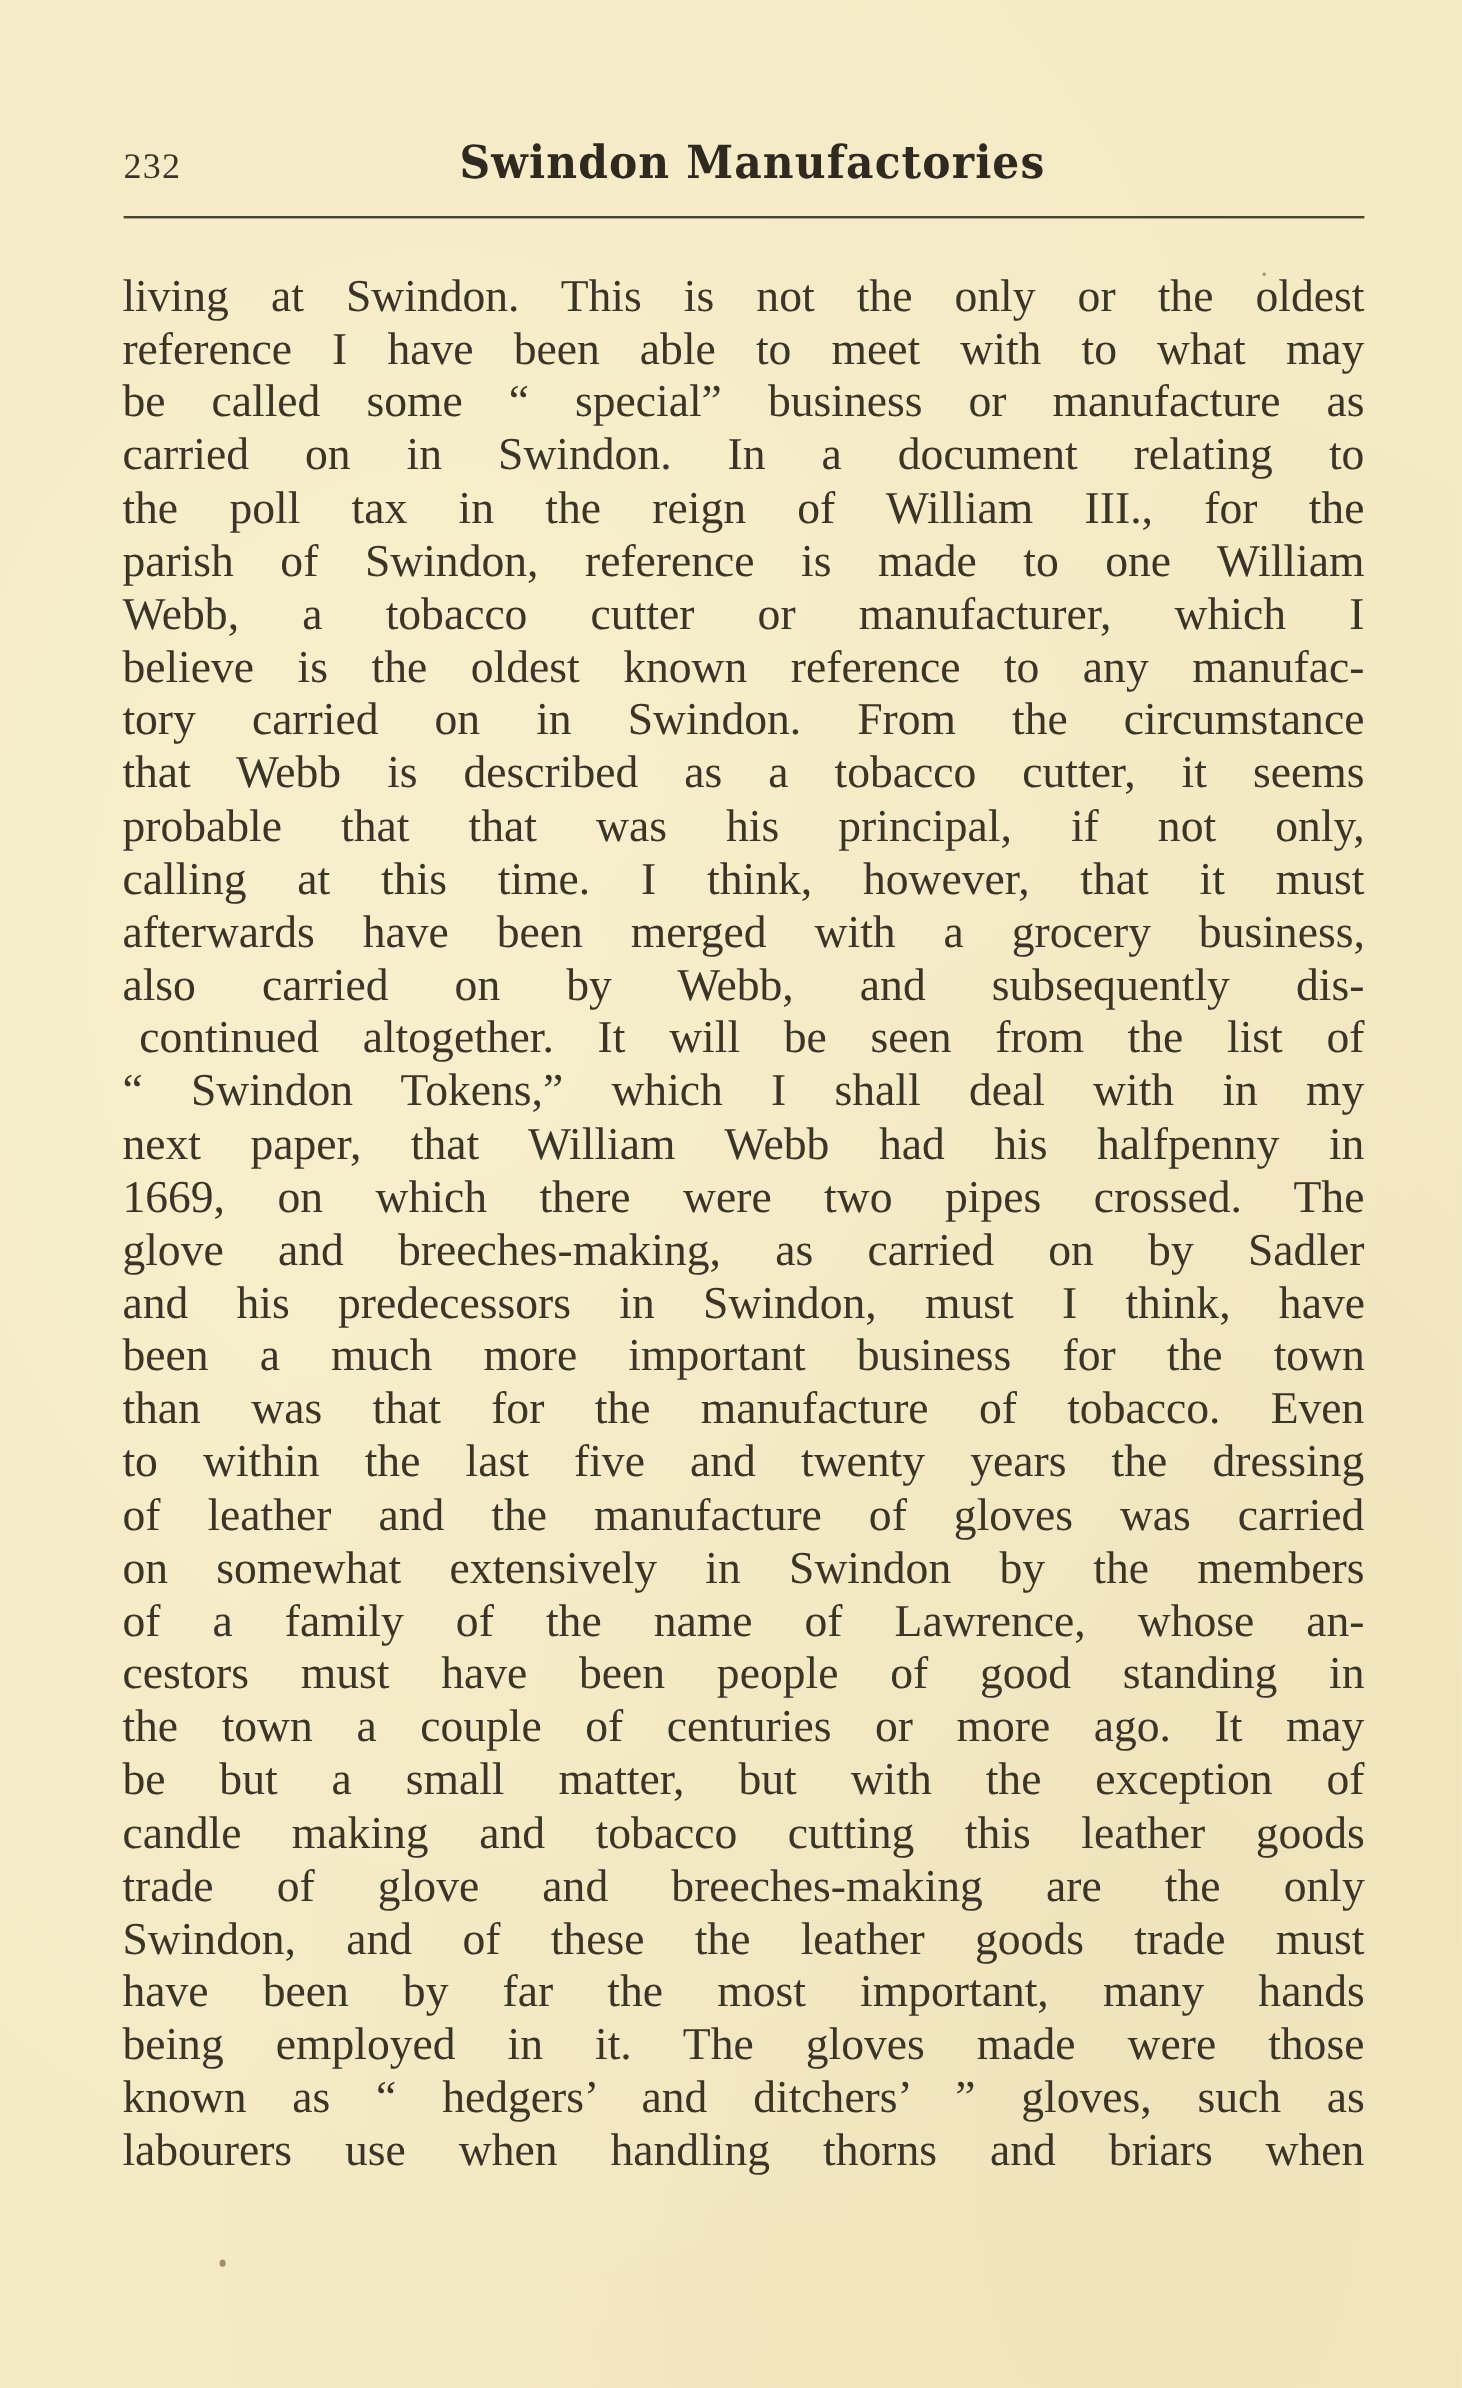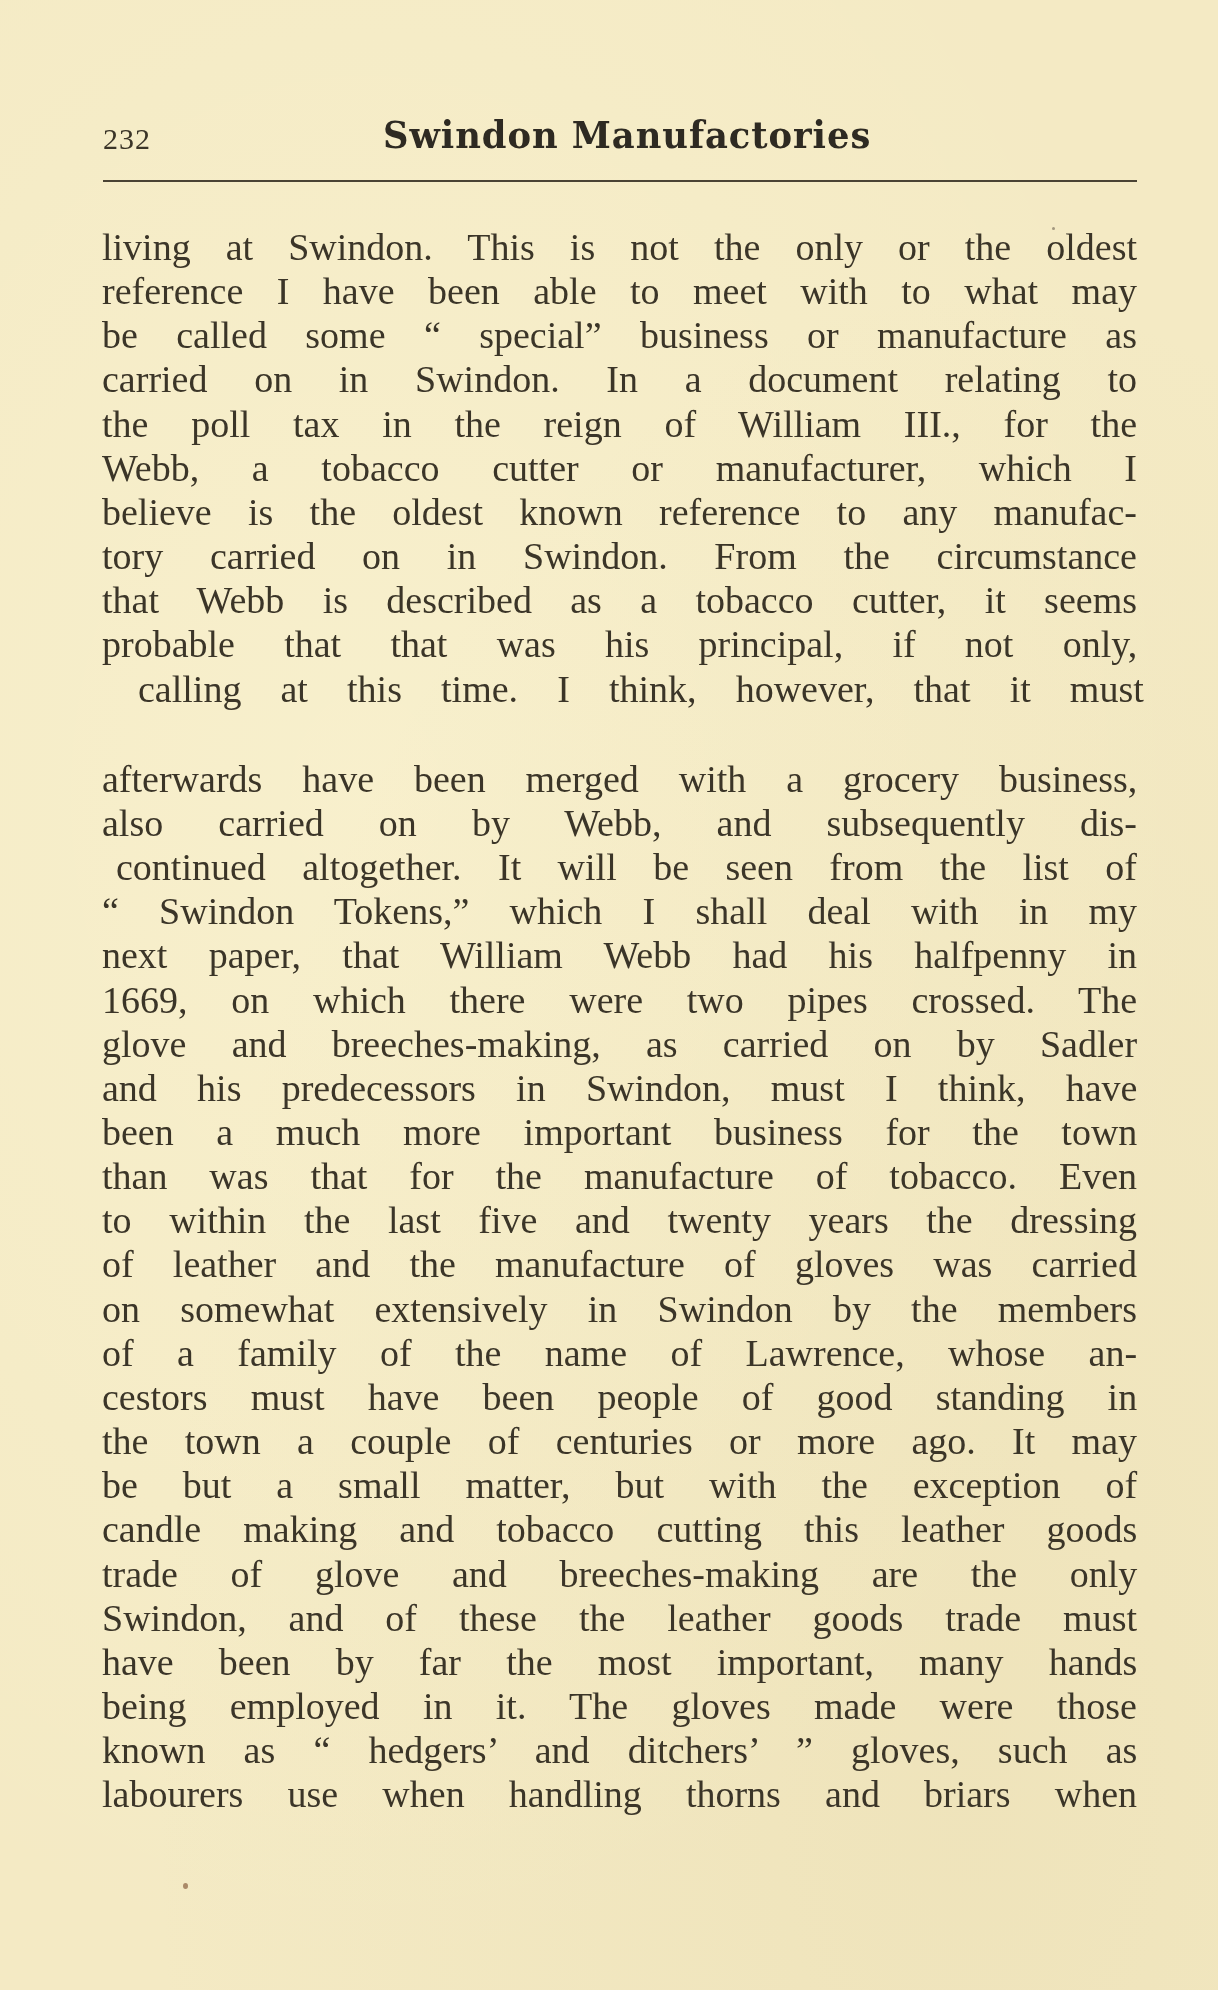--- a/index.html
+++ b/index.html
@@ -95,27 +95,28 @@
     <span class="running-title">Swindon Manufactories</span>
   </div>
   <div class="head-rule"></div>
 
   <div class="body-text" id="body-text">
   <span class="line" style="text-align: left; display: block; word-spacing: 23.2727px;">living at Swindon.  This is not the only or the oldest</span>
       <span class="line" style="text-align: left; display: block; word-spacing: 23.9px;">reference I have been able to meet with to what may</span>
       <span class="line" style="text-align: left; display: block; word-spacing: 28.875px;">be called some “ special” business or manufacture as</span>
       <span class="line" style="text-align: left; display: block; word-spacing: 33px;">carried on in Swindon.  In a document relating to</span>
       <span class="line" style="text-align: left; display: block; word-spacing: 33.2px;">the poll tax in the reign of William III., for the</span>
+      <span class="line" style="text-align: left; display: block; word-spacing: 29.25px;">parish of Swindon, reference is made to one William</span>
       <span class="line" style="text-align: left; display: block; word-spacing: 43.1429px;">Webb, a tobacco cutter or manufacturer, which I</span>
       <span class="line" style="text-align: left; display: block; word-spacing: 26.75px;">believe is the oldest known reference to any manufac-</span>
       <span class="line" style="text-align: center; display: block; word-spacing: 32.5px;">tory carried on in Swindon.  From the circumstance</span>
       <span class="line" style="text-align: left; display: block; word-spacing: 28.7778px;">that Webb is described as a tobacco cutter, it seems</span>
       <span class="line" style="text-align: left; display: block; word-spacing: 39.75px;">probable that that was his principal, if not only,</span>
-      <span class="line" style="text-align: right; display: block; word-spacing: 29.6px; margin-left: 36px;">calling at this time.  I think, however, that it must</span>
-      <span class="line" style="text-align: left; display: block; word-spacing: 30.4286px; margin-top: 46px;">afterwards have been merged with a grocery business,</span>
+      <span class="line" style="text-align: right; display: block; word-spacing: 29.6px;">calling at this time.  I think, however, that it must</span>
+      <span class="line" style="text-align: left; display: block; word-spacing: 30.4286px;">afterwards have been merged with a grocery business,</span>
       <span class="line" style="text-align: left; display: block; word-spacing: 45.5714px;">also carried on by Webb, and subsequently dis-</span>
       <span class="line" style="text-align: left; display: block; word-spacing: 25.6px; margin-left: 14px;">continued altogether.  It will be seen from the list of</span>
       <span class="line" style="text-align: left; display: block; word-spacing: 30.6667px;">“ Swindon Tokens,” which I shall deal with in my</span>
       <span class="line" style="text-align: left; display: block; word-spacing: 31.75px;">next paper, that William Webb had his halfpenny in</span>
       <span class="line" style="text-align: left; display: block; word-spacing: 30.4444px;">1669, on which there were two pipes crossed.  The</span>
       <span class="line" style="text-align: left; display: block; word-spacing: 35.7143px;">glove and breeches-making, as carried on by Sadler</span>
       <span class="line" style="text-align: left; display: block; word-spacing: 30.75px;">and his predecessors in Swindon, must I think, have</span>
       <span class="line" style="text-align: left; display: block; word-spacing: 33.125px;">been a much more important business for the town</span>
       <span class="line" style="text-align: left; display: block; word-spacing: 28.7778px;">than was that for the manufacture of tobacco.  Even</span>
       <span class="line" style="text-align: left; display: block; word-spacing: 28.1111px;">to within the last five and twenty years the dressing</span>

